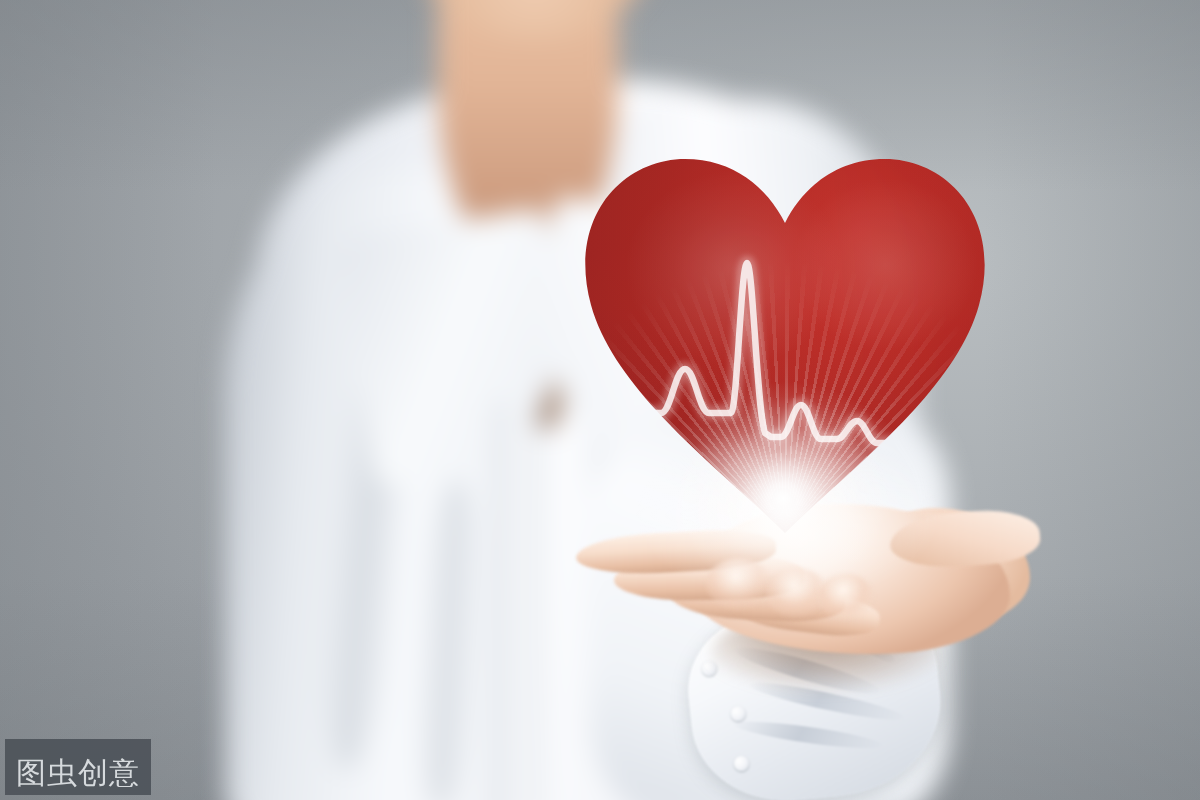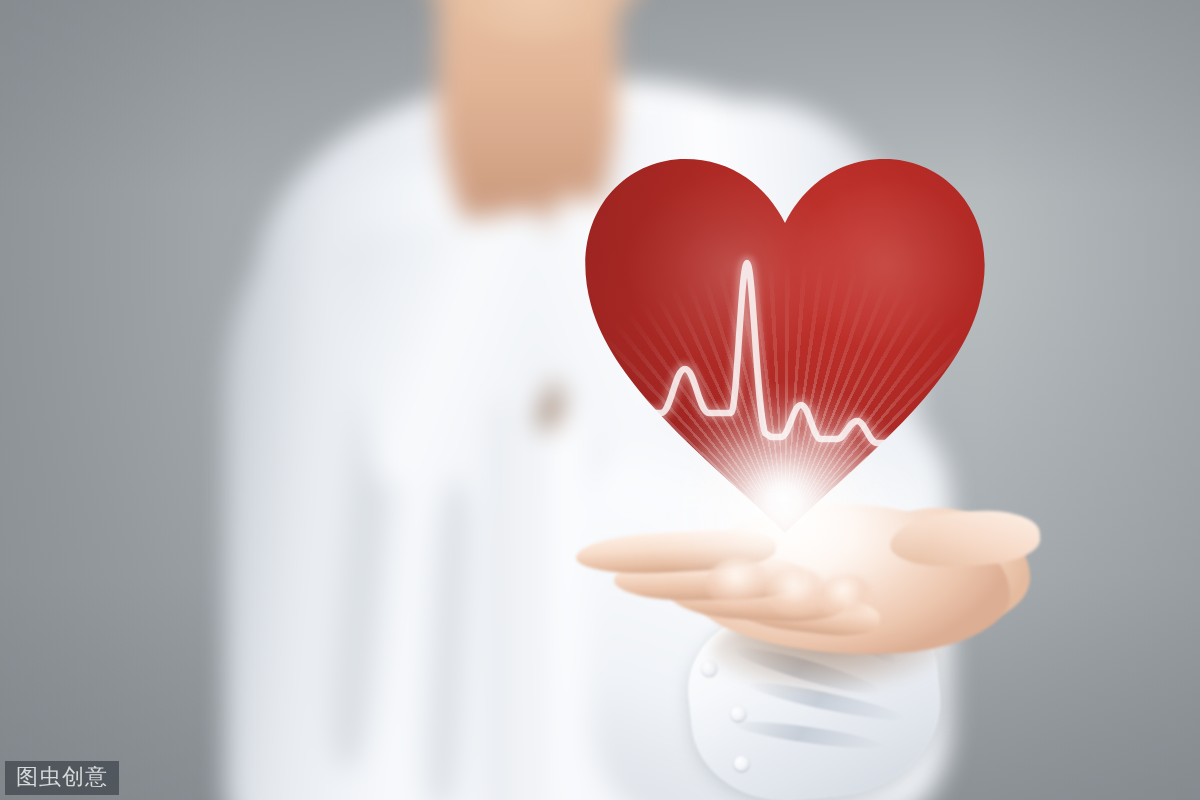--- a/index.html
+++ b/index.html
@@ -318,24 +318,24 @@
     width: 400px; height: 230px;
     background: radial-gradient(closest-side, rgba(255,255,255,.72) 0%, rgba(255,255,255,.30) 40%, rgba(255,255,255,0) 76%);
     border-radius: 50%;
     pointer-events: none;
   }
 
   
   .watermark {
     position: absolute;
     left: 5px; bottom: 5px;
-    padding: 5px 11px 7px;
+    padding: 19px 11px 7px;
     background: rgba(74,80,86,.88);
     color: #d6dadd;
-    font-size: 22px;
+    font-size: 30px;
     line-height: 1;
     letter-spacing: 1px;
     font-family: "DejaVu Sans", "Liberation Sans", sans-serif;
     user-select: none;
   }
 </style>
 </head>
 <body>
 
 <div id="stage">

